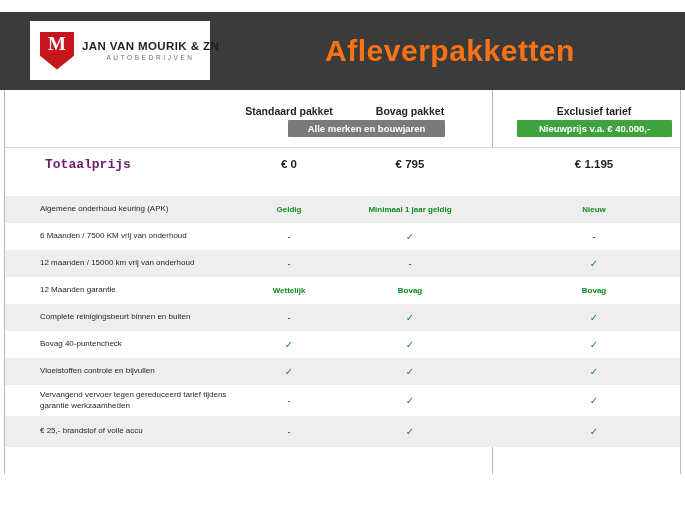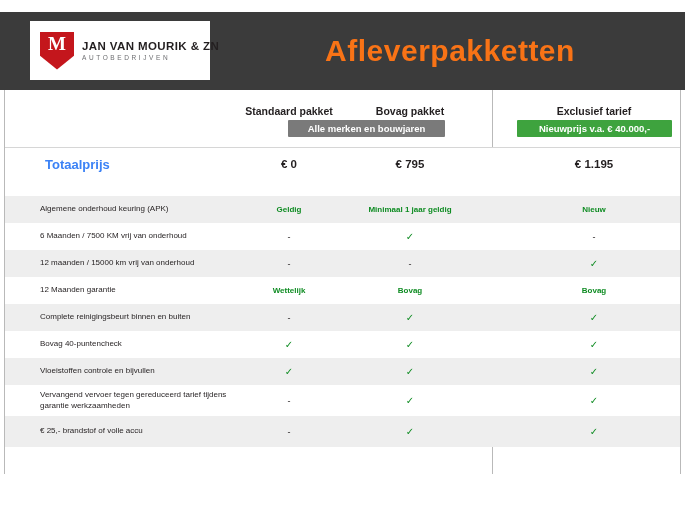--- a/index.html
+++ b/index.html
@@ -64,20 +64,21 @@
     color: #ffffff;
     font-size: 19px;
     font-weight: bold;
     line-height: 23px;
     font-family: "Liberation Serif", serif;
   }
   .logo-text {
     display: flex;
     flex-direction: column;
     justify-content: center;
+    text-align: center;
   }
   .logo-title {
     font-size: 11.5px;
     font-weight: bold;
     letter-spacing: 0.4px;
     color: #231f20;
     white-space: nowrap;
   }
   .logo-sub {
     font-size: 6.5px;
@@ -172,21 +173,22 @@
     background: #ffffff;
     border-top: 1px solid #d6d6d6;
     border-bottom: 1px solid #d6d6d6;
   }
   .total-label {
     position: absolute;
     left: 40px;
     top: 9px;
     font-size: 13px;
     font-weight: bold;
-    color: #3b82f6;
+    color: #701a75;
+    font-family: Liberation Mono, monospace;
   }
   .total-val {
     position: absolute;
     top: 10px;
     font-size: 11.5px;
     font-weight: bold;
     color: #231f20;
     text-align: center;
   }
   .tv-1 { left: 224px; width: 120px; }

